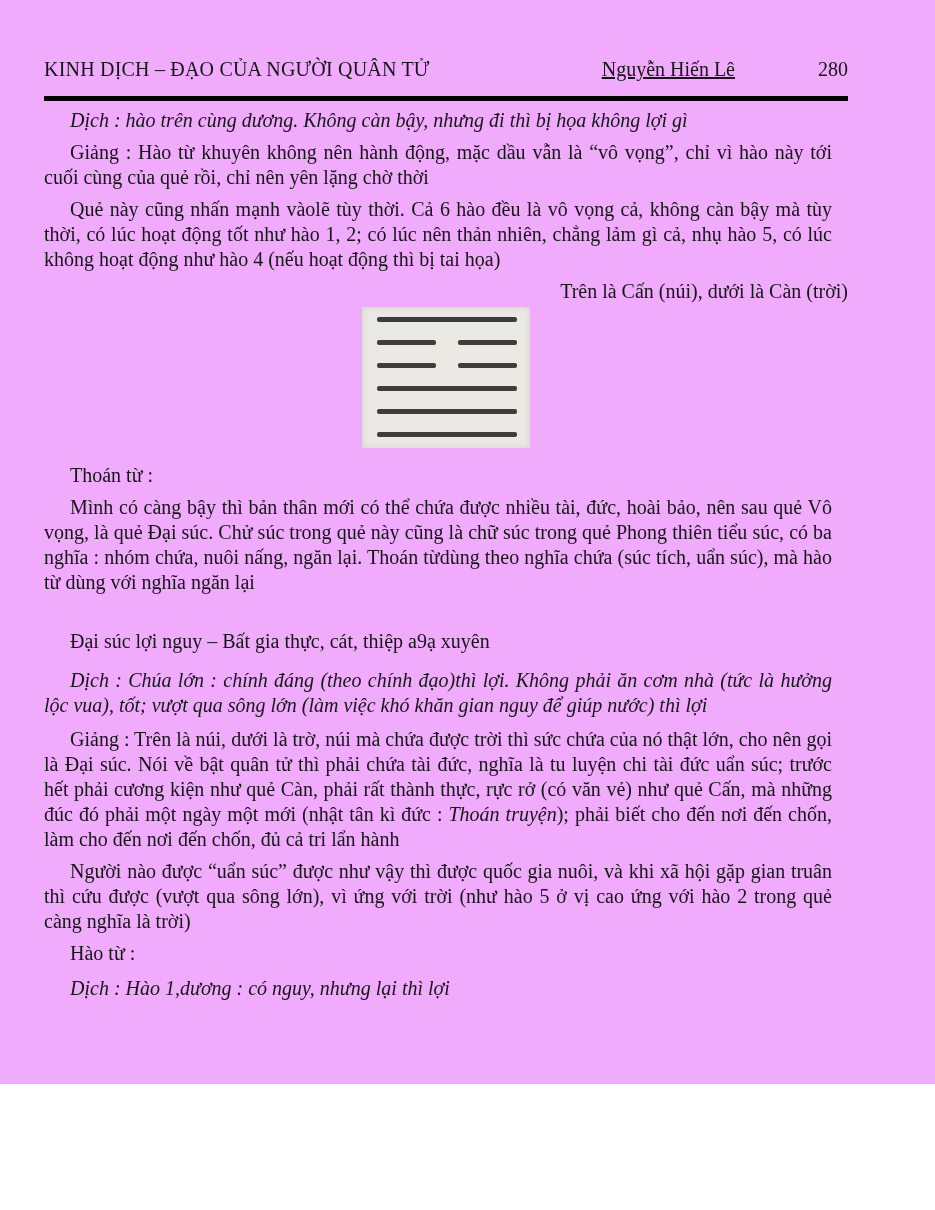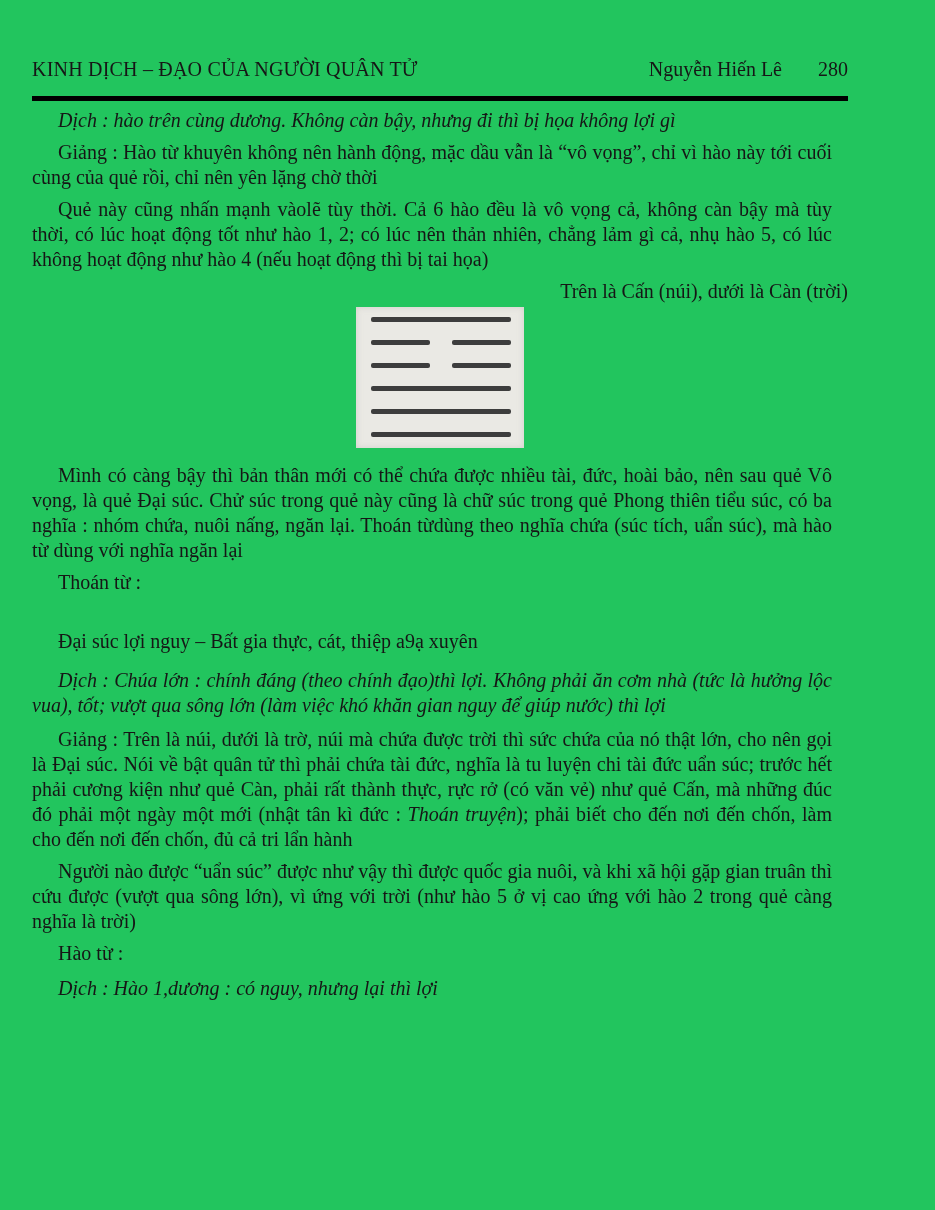--- a/index.html
+++ b/index.html
@@ -1,34 +1,34 @@
 <!DOCTYPE html>
 <html><head>
 <meta charset="utf-8">
 <style>
   html, body { margin: 0; padding: 0; background: #ffffff; }
   .page {
     position: relative;
     box-sizing: border-box;
     width: 935px;
-    height: 1210px;
-    background: #22c55e;
-    padding: 57px 87px 0 32px;
+    height: 1084px;
+    background: #f0abfc;
+    padding: 57px 87px 0 44px;
     font-family: "Liberation Serif", "DejaVu Serif", serif;
     font-size: 20px;
     line-height: 25px;
     color: #161616;
   }
   .running-header {
     display: flex;
     align-items: baseline;
     white-space: nowrap;
   }
   .running-header .book-title { flex: 1; letter-spacing: 0.2px; }
-  .running-header .author { margin-right: 36px; }
+  .running-header .author { margin-right: 83px; text-decoration: underline; }
   .header-rule {
     height: 5px;
     background: #000000;
     margin-top: 14px;
   }
   p {
     margin: 0 16px 7px 0;
     text-align: justify;
     text-indent: 26px;
   }
@@ -111,23 +111,23 @@
           <div class="hex-row broken">
             <i></i>
             <i></i>
           </div>
           <div class="hex-row solid"></div>
           <div class="hex-row solid"></div>
           <div class="hex-row solid"></div>
         </div>
     </div>
 
+    <p>Thoán từ :</p>
+
     <p>Mình có càng bậy thì bản thân mới có thể chứa được nhiều tài, đức, hoài bảo, nên sau quẻ Vô vọng, là quẻ Đại súc. Chử súc trong quẻ này cũng là chữ súc trong quẻ Phong thiên tiểu súc, có ba nghĩa : nhóm chứa, nuôi nấng, ngăn lại. Thoán từdùng theo nghĩa chứa (súc tích, uẩn súc), mà hào từ dùng với nghĩa ngăn lại</p>
-
-    <p>Thoán từ :</p>
 
     <p class="blank-line-before">Đại súc lợi nguy – Bất gia thực, cát, thiệp a9ạ xuyên</p>
 
     <p class="italic gap-before-sm">Dịch : Chúa lớn : chính đáng (theo chính đạo)thì lợi. Không phải ăn cơm nhà (tức là hưởng lộc vua), tốt; vượt qua sông lớn (làm việc khó khăn gian nguy để giúp nước) thì lợi</p>
 
     <p class="gap-before-9"><span>Giảng : Trên là núi, dưới là trờ, núi mà chứa được trời thì sức chứa của nó thật lớn, cho nên gọi là Đại súc. Nói về bật quân tử thì phải chứa tài đức, nghĩa là tu luyện chi tài đức uẩn súc; trước hết phải cương kiện như quẻ Càn, phải rất thành thực, rực rở (có văn vẻ) như quẻ Cấn, mà những đúc đó phải một ngày một mới (nhật tân kì đức : </span><i>Thoán truyện</i><span>); phải biết cho đến nơi đến chốn, làm cho đến nơi đến chốn, đủ cả tri lẩn hành</span></p>
 
     <p>Người nào được “uẩn súc” được như vậy thì được quốc gia nuôi, và khi xã hội gặp gian truân thì cứu được (vượt qua sông lớn), vì ứng với trời (như hào 5 ở vị cao ứng với hào 2 trong quẻ càng nghĩa là trời)</p>
 
     <p>Hào từ :</p>

